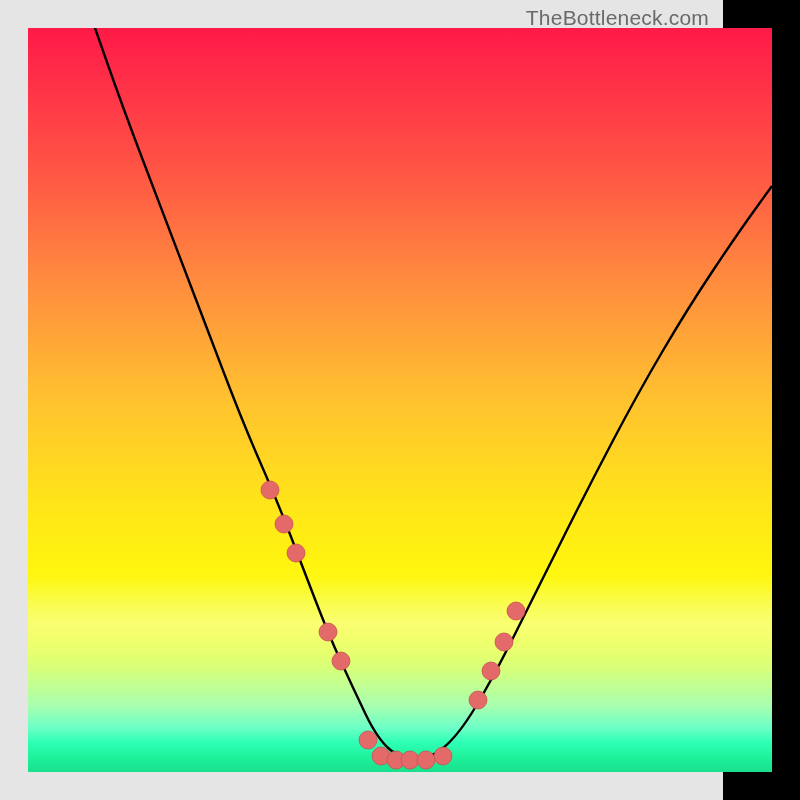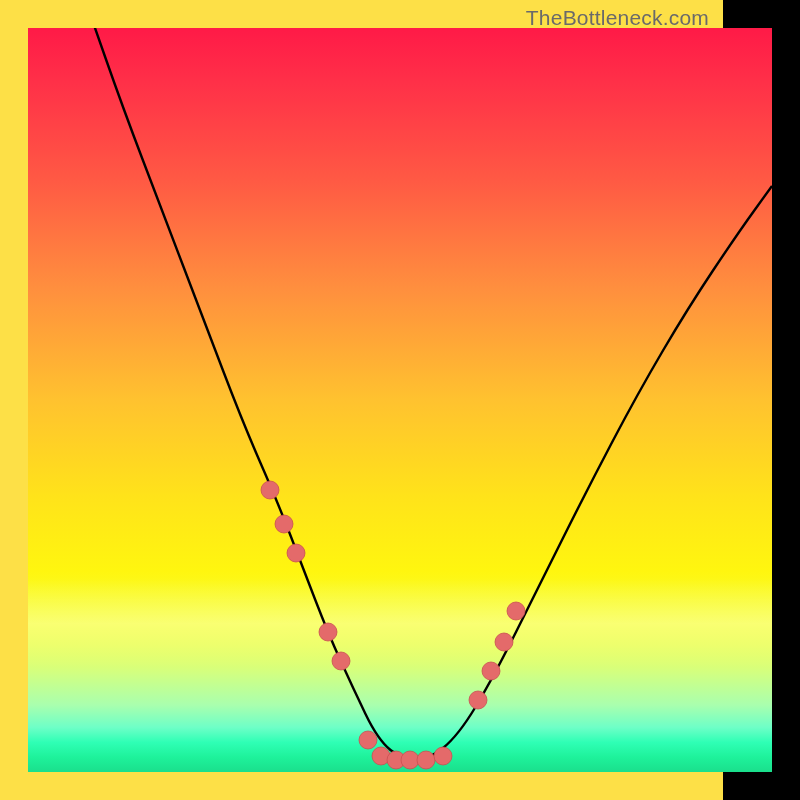--- a/index.html
+++ b/index.html
@@ -10,21 +10,21 @@
     overflow: hidden;
     background: #000;
     font-family: Arial, Helvetica, sans-serif;
   }
   .frame {
     position: absolute;
     left: 0;
     top: 0;
     width: 723px;
     height: 800px;
-    background: #fde047;
+    background: #e5e5e5;
   }
   .plot {
     position: absolute;
     left: 28px;
     top: 28px;
     width: 744px;
     height: 744px;
     overflow: hidden;
   }
   .gradient {

